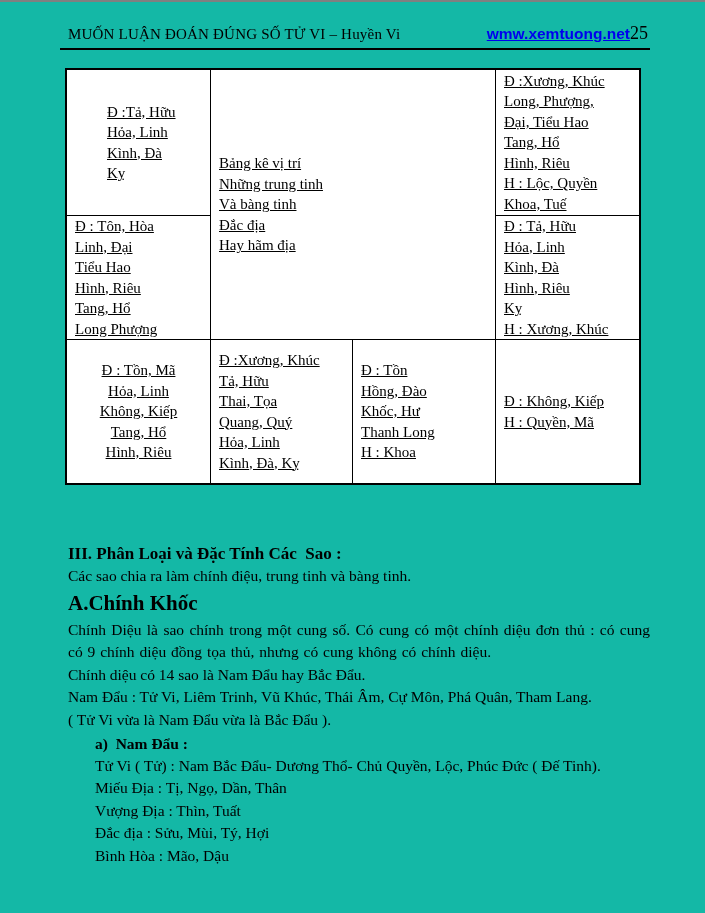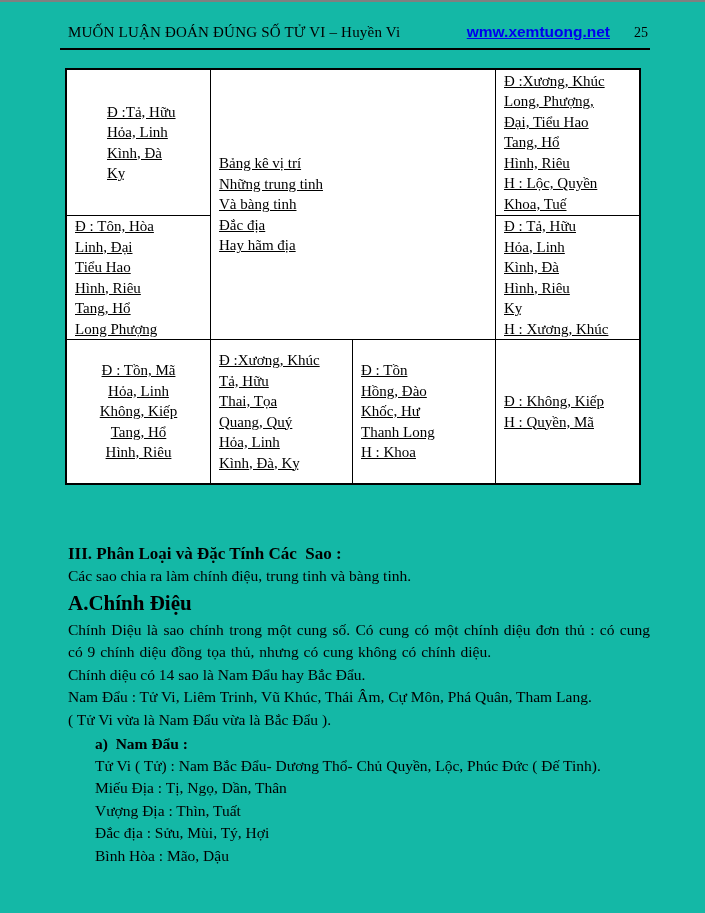--- a/index.html
+++ b/index.html
@@ -13,28 +13,28 @@
     margin:2px auto;
     overflow:hidden;
   }
   
   .header {
     position:absolute; left:68px; right:57px; top:21px;
     display:flex; align-items:baseline;
     font-size:15px;
   }
   .header-title { letter-spacing:0.2px; white-space:nowrap; }
-  .header-right { margin-left:auto; display:flex; align-items:baseline; gap:24px; }
+  .header-right { margin-left:auto; display:flex; align-items:baseline; }
   .site-link {
     font-family:"Liberation Sans", sans-serif;
     font-weight:bold; font-size:15.5px;
     color:#0000ee; text-decoration:underline;
     cursor:pointer; white-space:nowrap;
   }
-  .page-num { font-size:14px; }
+  .page-num { font-size:18px; }
   .header-rule {
     position:absolute; left:60px; width:590px; top:46px;
     border-top:2px solid #000;
   }
   
   .star-table {
     position:absolute; left:65px; top:66px;
     display:grid;
     grid-template-columns:143px 141px 142px 143px;
     grid-template-rows:145px 123px 143px;
@@ -141,21 +141,21 @@
 Khốc, Hư
 Thanh Long
 H : Khoa</div>
     <div class="cell cell-i">Đ : Không, Kiếp
 H : Quyền, Mã</div>
   </div>
 
   <div class="content">
     <div class="sec-heading">III. Phân Loại và Đặc Tính Các  Sao :</div>
     <div class="sec-intro">Các sao chia ra làm chính điệu, trung tinh và bàng tinh.</div>
-    <div class="sub-heading">A.Chính Điệu</div>
+    <div class="sub-heading">A.Chính Khốc</div>
     <div class="paragraph">Chính Diệu là sao chính trong một cung số. Có cung có một chính diệu đơn thủ : có cung có 9 chính diệu đồng tọa thủ, nhưng có cung không có chính diệu.</div>
     <div class="body-lines">Chính diệu có 14 sao là Nam Đẩu hay Bắc Đẩu.
 Nam Đẩu : Tử Vi, Liêm Trinh, Vũ Khúc, Thái Âm, Cự Môn, Phá Quân, Tham Lang.
 ( Tử Vi vừa là Nam Đẩu vừa là Bắc Đẩu ).</div>
     <div class="list-block">
       <div class="list-heading">a)  Nam Đẩu :</div>
       <div class="list-lines">Tử Vi ( Tử) : Nam Bắc Đẩu- Dương Thổ- Chủ Quyền, Lộc, Phúc Đức  ( Đế Tinh).
 Miếu Địa : Tị, Ngọ, Dần, Thân
 Vượng Địa : Thìn, Tuất
 Đắc địa : Sửu, Mùi, Tý, Hợi

